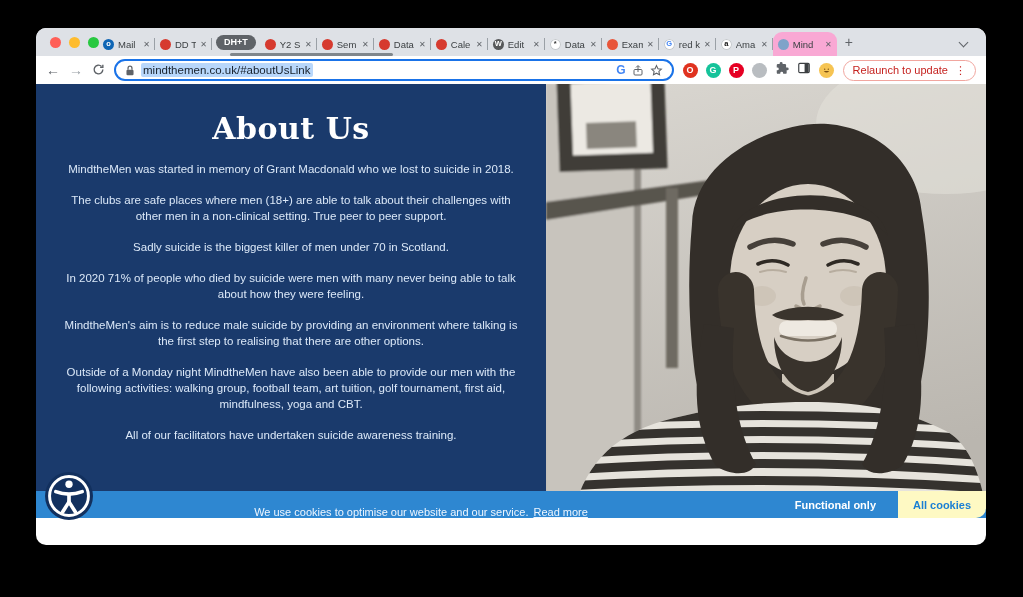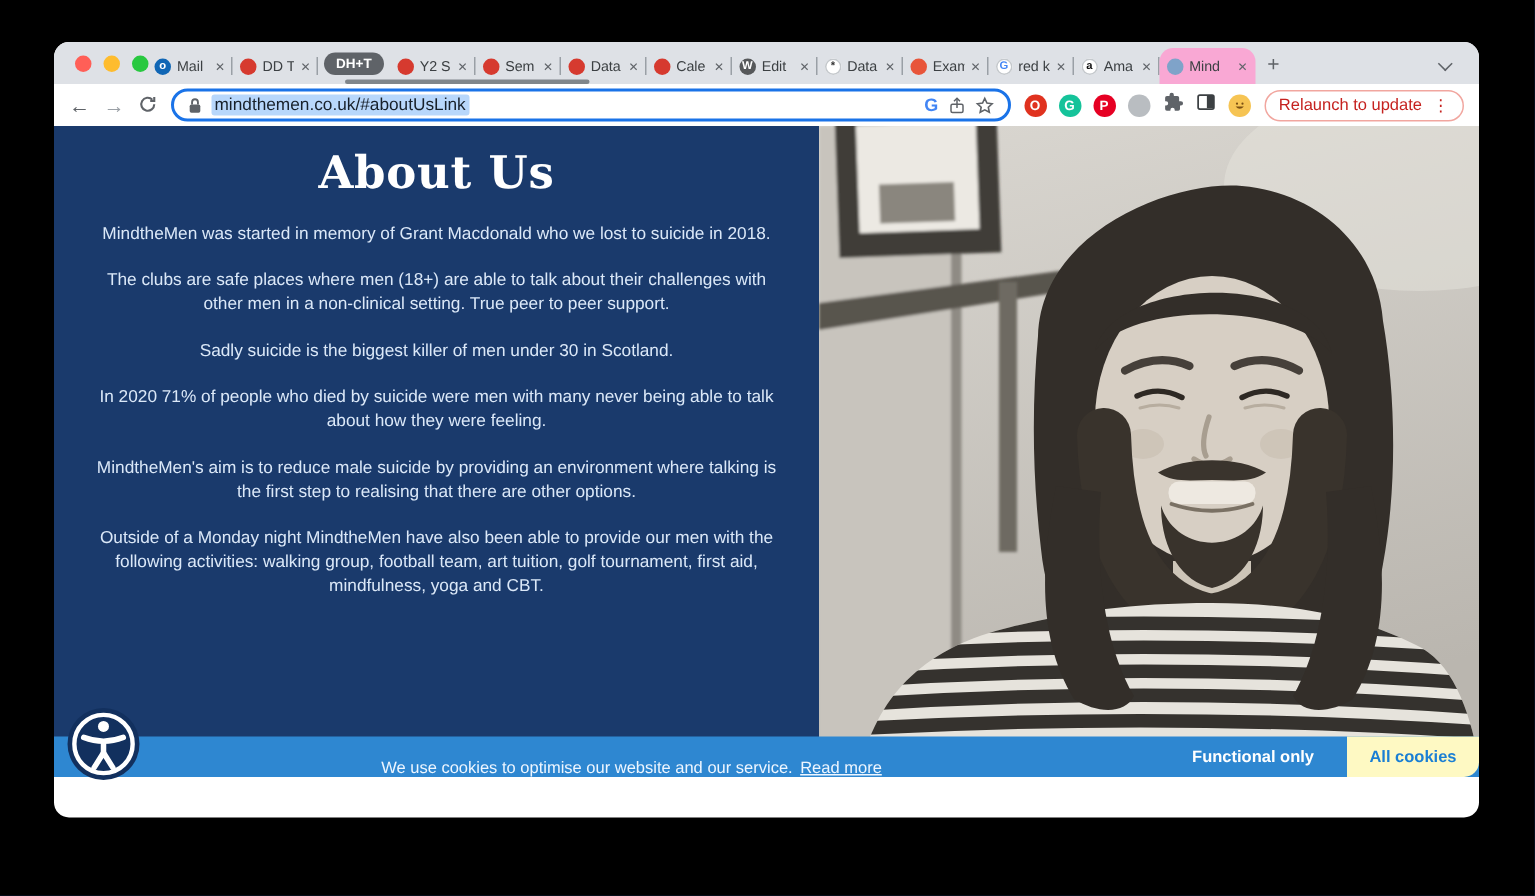--- a/index.html
+++ b/index.html
@@ -42,21 +42,21 @@
   .inurl-ic { flex:none; display:flex; align-items:center; }
   .gletter { font-weight:bold; font-size:12px; color:#4285f4; }
   .extrow { display:flex; align-items:center; gap:8px; flex:none; }
   .extc { width:15px; height:15px; border-radius:50%; display:flex; align-items:center; justify-content:center;
     color:#fff; font-size:9px; font-weight:bold; flex:none; }
   .relaunch { flex:none; display:flex; align-items:center; gap:7px; border:1px solid #f1a69f; color:#c5221f;
     border-radius:12px; padding:3px 9px; font-size:11px; white-space:nowrap; }
 
   
   .content { position:relative; display:flex; height:434px; background:var(--page-bg,#1a3a6c); }
-  .leftcol { width:510px; height:434px; padding:12px 22px 0; text-align:center; color:var(--page-text,#dbe8f8); overflow:hidden; }
+  .leftcol { width:510px; height:434px; padding:25px 22px 0; text-align:center; color:var(--page-text,#dbe8f8); overflow:hidden; }
   .leftcol h1 { font-family:"DejaVu Serif", serif; font-weight:bold; font-size:30px; letter-spacing:.5px; color:#fff; margin:2px 0 4px; }
   .leftcol p { font-size:11.5px; line-height:16px; margin:15px auto; max-width:470px; }
   .photo { width:440px; height:434px; flex:none; }
   .photo svg { display:block; width:100%; height:100%; }
 
   
   .banner { position:absolute; left:0; bottom:0; width:950px; height:27px; background:var(--banner-bg,#2e87d1);
     color:#eef6ff; font-size:11px; z-index:5; }
   .banner-msg { position:absolute; left:0; right:180px; top:0; height:27px; display:flex; align-items:flex-end; justify-content:center; gap:5px; }
   .banner-msg a { color:#eef6ff; text-decoration:underline; }
@@ -206,24 +206,25 @@
       <span>⋮</span>
     </div>
   </div>
 
   <div class="content">
     <div class="leftcol">
       <h1>About Us</h1>
       <div>
           <p>MindtheMen was started in memory of Grant Macdonald who we lost to suicide in 2018.</p>
           <p>The clubs are safe places where men (18+) are able to talk about their challenges with other men in a non-clinical setting. True peer to peer support.</p>
-          <p>Sadly suicide is the biggest killer of men under 30 in Scotland.</p>
+          <p>Sadly suicide is the biggest killer of men under 70 in Scotland.</p>
           <p>In 2020 71% of people who died by suicide were men with many never being able to talk about how they were feeling.</p>
           <p>MindtheMen's aim is to reduce male suicide by providing an environment where talking is the first step to realising that there are other options.</p>
           <p>Outside of a Monday night MindtheMen have also been able to provide our men with the following activities: walking group, football team, art tuition, golf tournament, first aid, mindfulness, yoga and CBT.</p>
+          <p>All of our facilitators have undertaken suicide awareness training.</p>
         </div>
     </div>
 
     <div class="photo">
       <svg viewBox="0 0 440 434" preserveAspectRatio="none">
         <defs>
           <linearGradient id="pbg" x1="0" y1="0" x2="0.25" y2="1">
             <stop offset="0" stop-color="#dad7d1"></stop>
               <stop offset="1" stop-color="#bab6af"></stop>
           </linearGradient>

